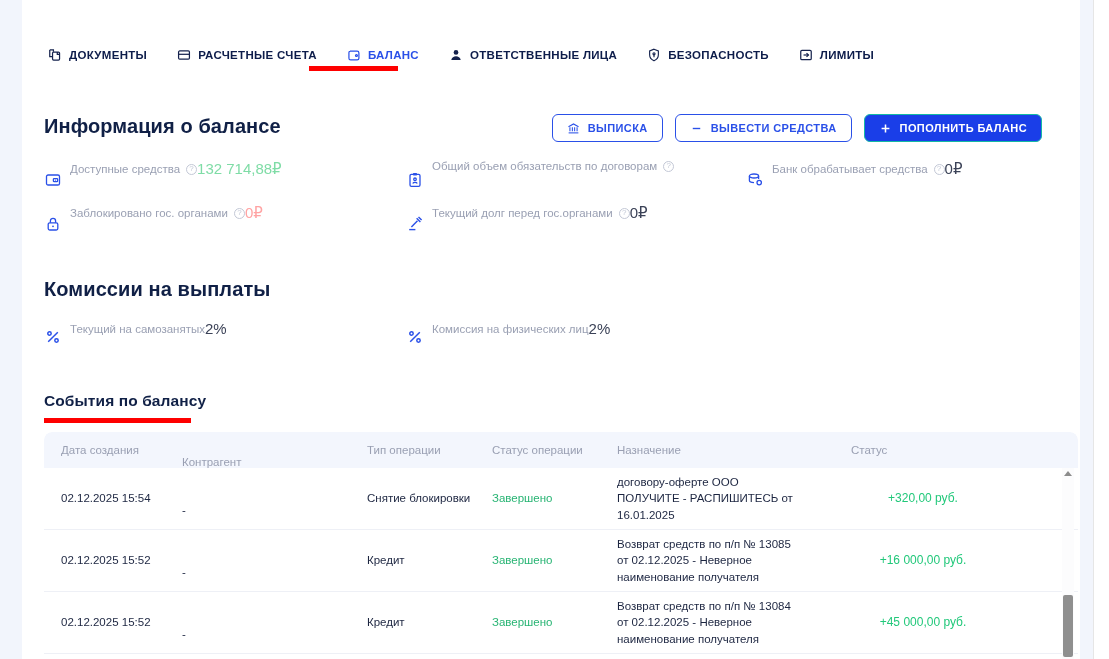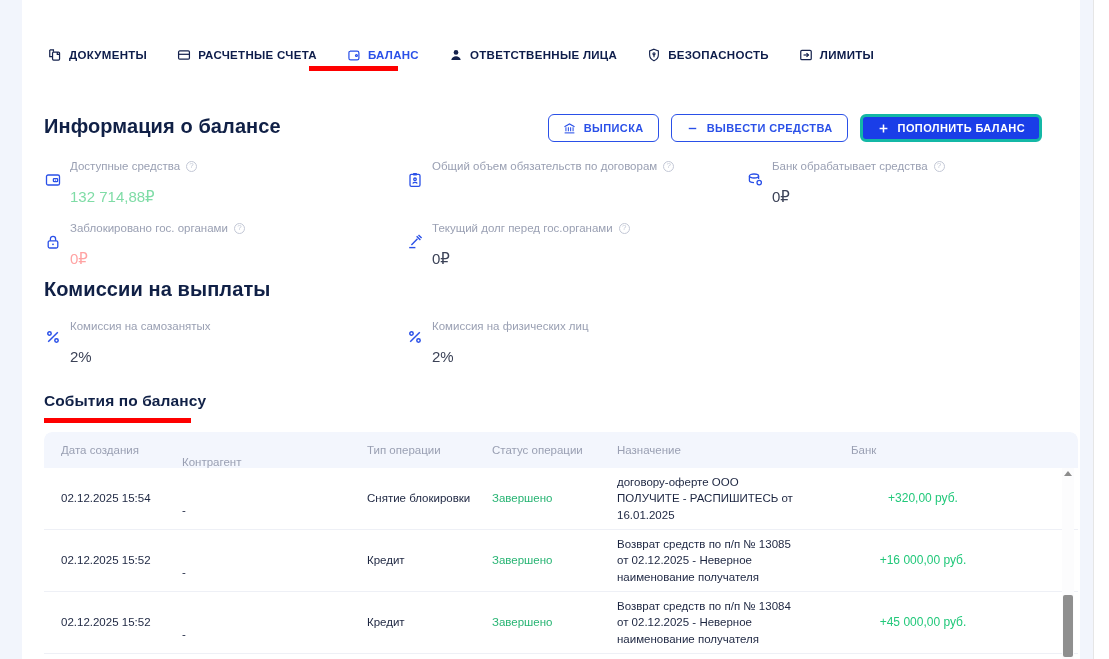--- a/index.html
+++ b/index.html
@@ -118,21 +118,21 @@
     text-transform: uppercase;
     cursor: pointer;
     white-space: nowrap;
   }
   .btn-outline {
     border: 1px solid #2a50e8;
     background: #ffffff;
     color: #2a50e8;
   }
   .btn-primary {
-    border: 3px solid #14b8a6;
+    border: 1px solid #14b8a6;
     background: #1a3ee8;
     color: #ffffff;
   }
   .btn .bicon { display: flex; align-items: center; }
 
   
   .metrics {
     position: absolute;
     left: 22px; top: 160px;
     width: 1030px;
@@ -147,21 +147,21 @@
   .m-col-1 { width: 362px; }
   .m-col-2 { width: 340px; }
   .m-col-3 { width: 320px; }
   .metric .m-icon {
     flex: 0 0 auto;
     width: 17px; height: 17px;
     margin-top: 11px;
     color: #2a50e8;
     display: flex; align-items: center; justify-content: center;
   }
-  .m-text { display: flex; flex-direction: column; gap: 16px; }
+  .m-text { display: flex; flex-direction: row; gap: 0; }
   .m-label {
     font-size: 11.5px;
     color: #9aa0b3;
     display: flex;
     align-items: center;
     gap: 6px;
     white-space: nowrap;
   }
   .m-value {
     font-size: 15px;
@@ -482,21 +482,21 @@
       <div class="metric m-col-1">
         <span class="fee-icon">
           <svg width="16" height="16" viewBox="0 0 16 16" fill="none" stroke="currentColor" stroke-width="1.5">
             <path d="M3.2 12.8 12.8 3.2"></path>
             <circle cx="4.5" cy="4.5" r="1.7"></circle>
             <circle cx="11.5" cy="11.5" r="1.7"></circle>
           </svg>
         </span>
         <span class="m-text">
           <span class="m-label">
-            <span>Комиссия на самозанятых</span>
+            <span>Текущий на самозанятых</span>
           </span>
           <span class="m-value">2%</span>
         </span>
       </div>
       <div class="metric m-col-2">
         <span class="fee-icon">
           <svg width="16" height="16" viewBox="0 0 16 16" fill="none" stroke="currentColor" stroke-width="1.5">
             <path d="M3.2 12.8 12.8 3.2"></path>
             <circle cx="4.5" cy="4.5" r="1.7"></circle>
             <circle cx="11.5" cy="11.5" r="1.7"></circle>
@@ -514,21 +514,21 @@
     <div class="h-section" id="h-events">События по балансу</div>
     <div class="events-underline"></div>
 
     <div class="table-wrap">
       <div class="thead" id="thead">
           <div class="th c-date">Дата создания</div>
           <div class="th c-party">Контрагент</div>
           <div class="th c-type">Тип операции</div>
           <div class="th c-status">Статус операции</div>
           <div class="th c-purpose">Назначение</div>
-          <div class="th c-amount">Банк</div>
+          <div class="th c-amount">Статус</div>
         </div>
       <div class="tbody">
         <div id="tbody-rows">
             <div class="tr">
               <div class="td c-date">02.12.2025 15:54</div>
               <div class="td c-party">-</div>
               <div class="td c-type">Снятие блокировки</div>
               <div class="td status c-status">Завершено</div>
               <div class="td c-purpose">договору-оферте ООО ПОЛУЧИТЕ - РАСПИШИТЕСЬ от 16.01.2025</div>
               <div class="td amount pos c-amount">+320,00 руб.</div>

